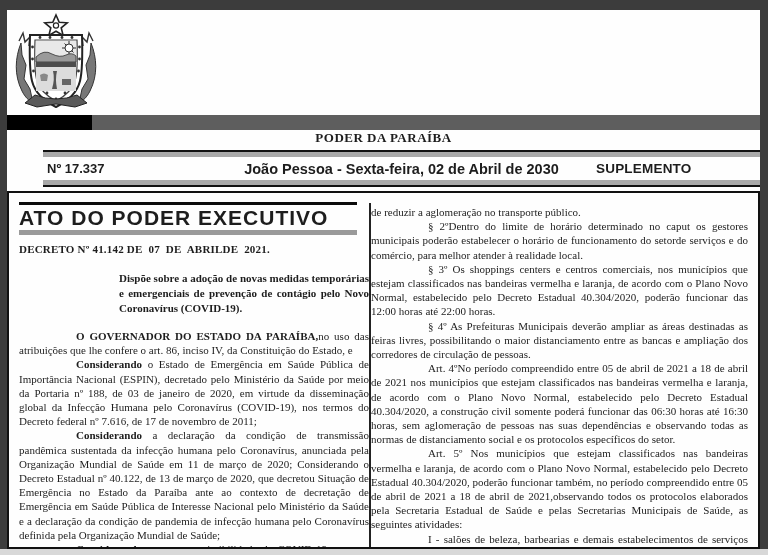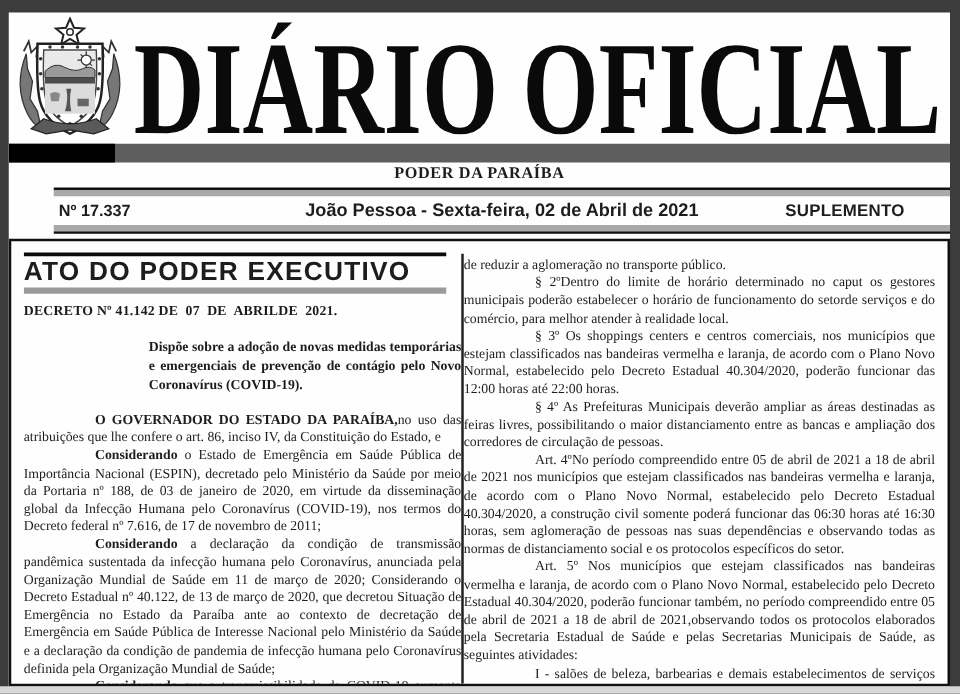--- a/index.html
+++ b/index.html
@@ -21,21 +21,21 @@
   .bar-row{height:15px;background:var(--bar-dark);}
   .bar-row .black-seg{width:85px;height:100%;background:#000;}
   .state-row{height:20px;line-height:21px;text-align:center;
     font:bold 13px "Liberation Serif",serif;letter-spacing:.5px;}
   .edition-strip{border-top:2px solid var(--rule);border-bottom:2px solid var(--rule);margin-left:36px;}
   .gray-rule{height:5px;background:var(--bar-light);}
   .edition-row{height:23px;display:flex;align-items:center;padding:0 4px;
     font-family:"Liberation Sans",sans-serif;font-weight:bold;}
   .edition-number{width:160px;font-size:13px;flex:none;}
   .dateline{flex:1;text-align:center;font-size:14.5px;}
-  .supplement{width:160px;flex:none;text-align:center;font-size:13.5px;letter-spacing:.2px;}
+  .supplement{width:160px;flex:none;text-align:left;font-size:13.5px;letter-spacing:.2px;}
   .gap{height:4px;}
 
   
   .content-box{margin:0;border:2px solid var(--rule);height:358px;
     display:flex;padding:4px 10px 0 10px;overflow:hidden;}
   .col{overflow:hidden;}
   .col-left{width:350px;flex:none;padding-top:5px;}
   .col-right{flex:1;padding-top:8px;font-family:Liberation Serif, serif;}
   .divider{width:2px;background:#222;flex:none;margin-top:6px;}
 
@@ -110,38 +110,33 @@
             <rect x="27" y="49" width="40" height="5" fill="#4c4c4c"></rect>
             <rect x="27" y="54" width="40" height="24" fill="#dcdcdc"></rect>
             <path d="M44 58 q2 8 -1 18 l5 0 q-2 -10 0 -18 Z" fill="#555"></path>
             <rect x="53" y="66" width="9" height="6" fill="#666"></rect>
             <path d="M31 62 q4 -3 8 0 l-1 6 -6 0 Z" fill="#888"></path>
           </g>
 
           <path d="M16 90 l10 -8 q21 8 42 0 l10 8 -12 4 -19 -3 -19 3 Z" fill="#5a5a5a" stroke="#222" stroke-width="1"></path>
         </svg>
       </div>
-      <div class="title-wrap">
-        <svg width="652" height="98" viewBox="0 0 652 98">
-          <text x="2" y="88" font-family="Liberation Serif, DejaVu Serif, serif" font-weight="bold" font-size="106" fill="#0a0a0a" textLength="646" lengthAdjust="spacingAndGlyphs">DIÁRIO OFICIAL</text>
-        </svg>
-      </div>
     </header>
 
     <div class="bar-row">
       <div class="black-seg"></div>
     </div>
 
     <div class="state-row">PODER DA PARAÍBA</div>
 
     <div class="edition-strip">
       <div class="gray-rule"></div>
       <div class="edition-row">
         <span class="edition-number">Nº 17.337</span>
-        <span class="dateline">João Pessoa - Sexta-feira, 02 de Abril de 2021</span>
+        <span class="dateline">João Pessoa - Sexta-feira, 02 de Abril de 2030</span>
         <span class="supplement">SUPLEMENTO</span>
       </div>
       <div class="gray-rule"></div>
     </div>
 
     <div class="gap"></div>
 
     <main class="content-box">
       <section class="col col-left">
         <div class="section-heading-block">

